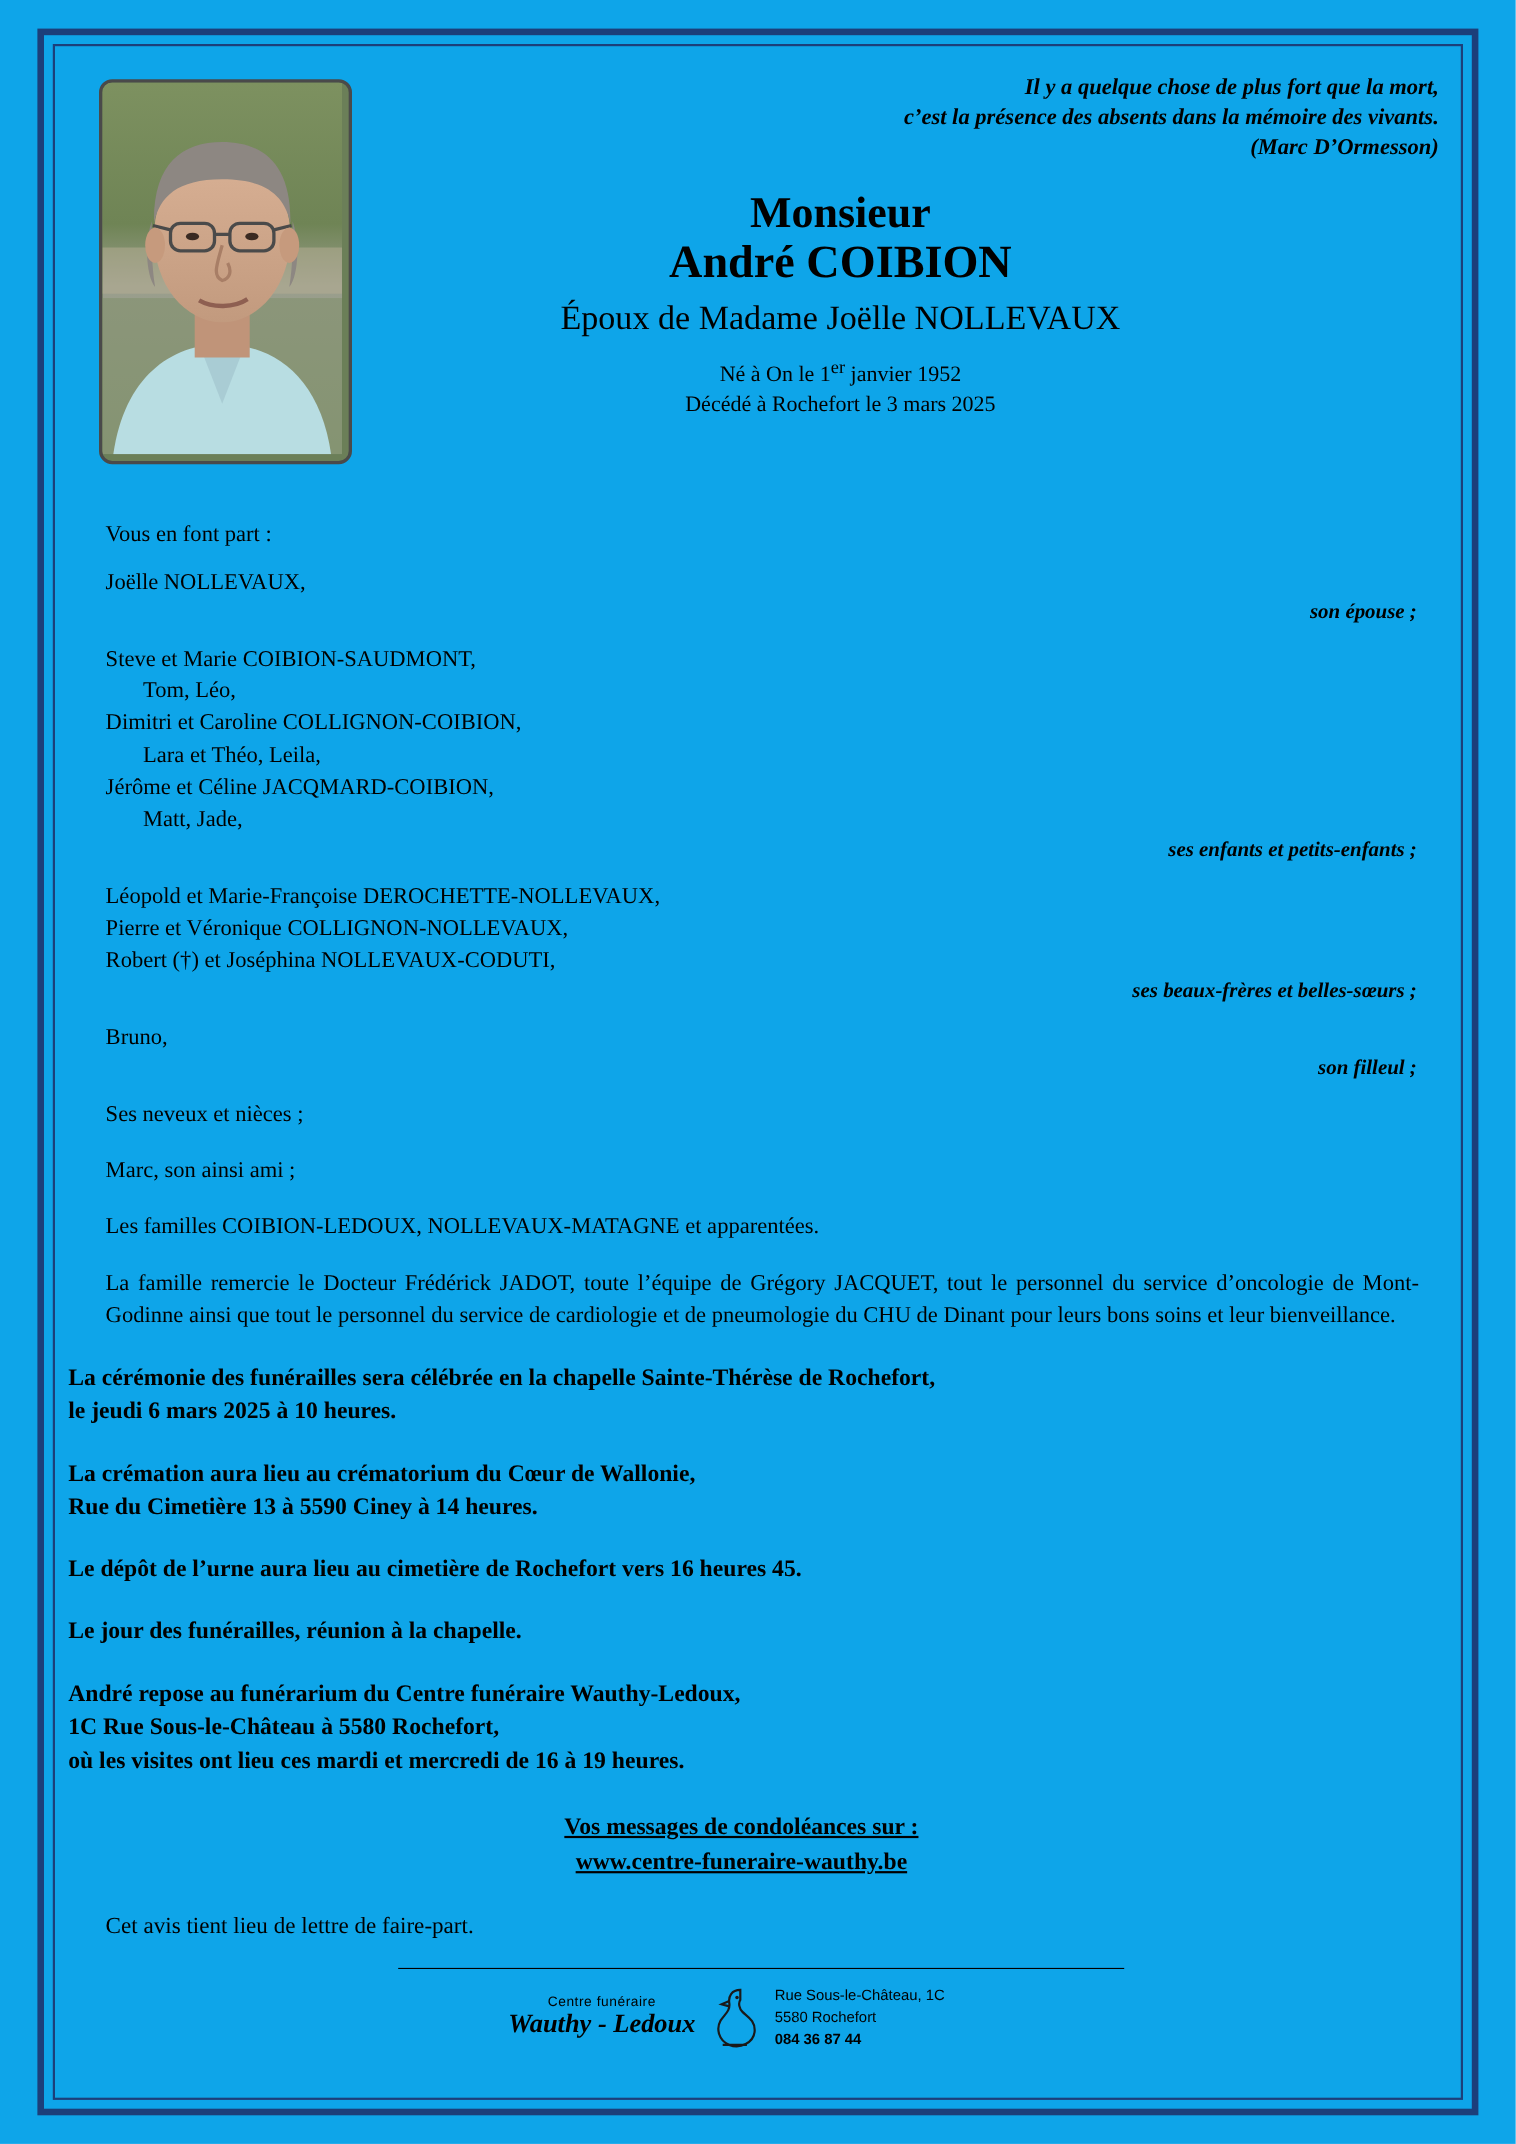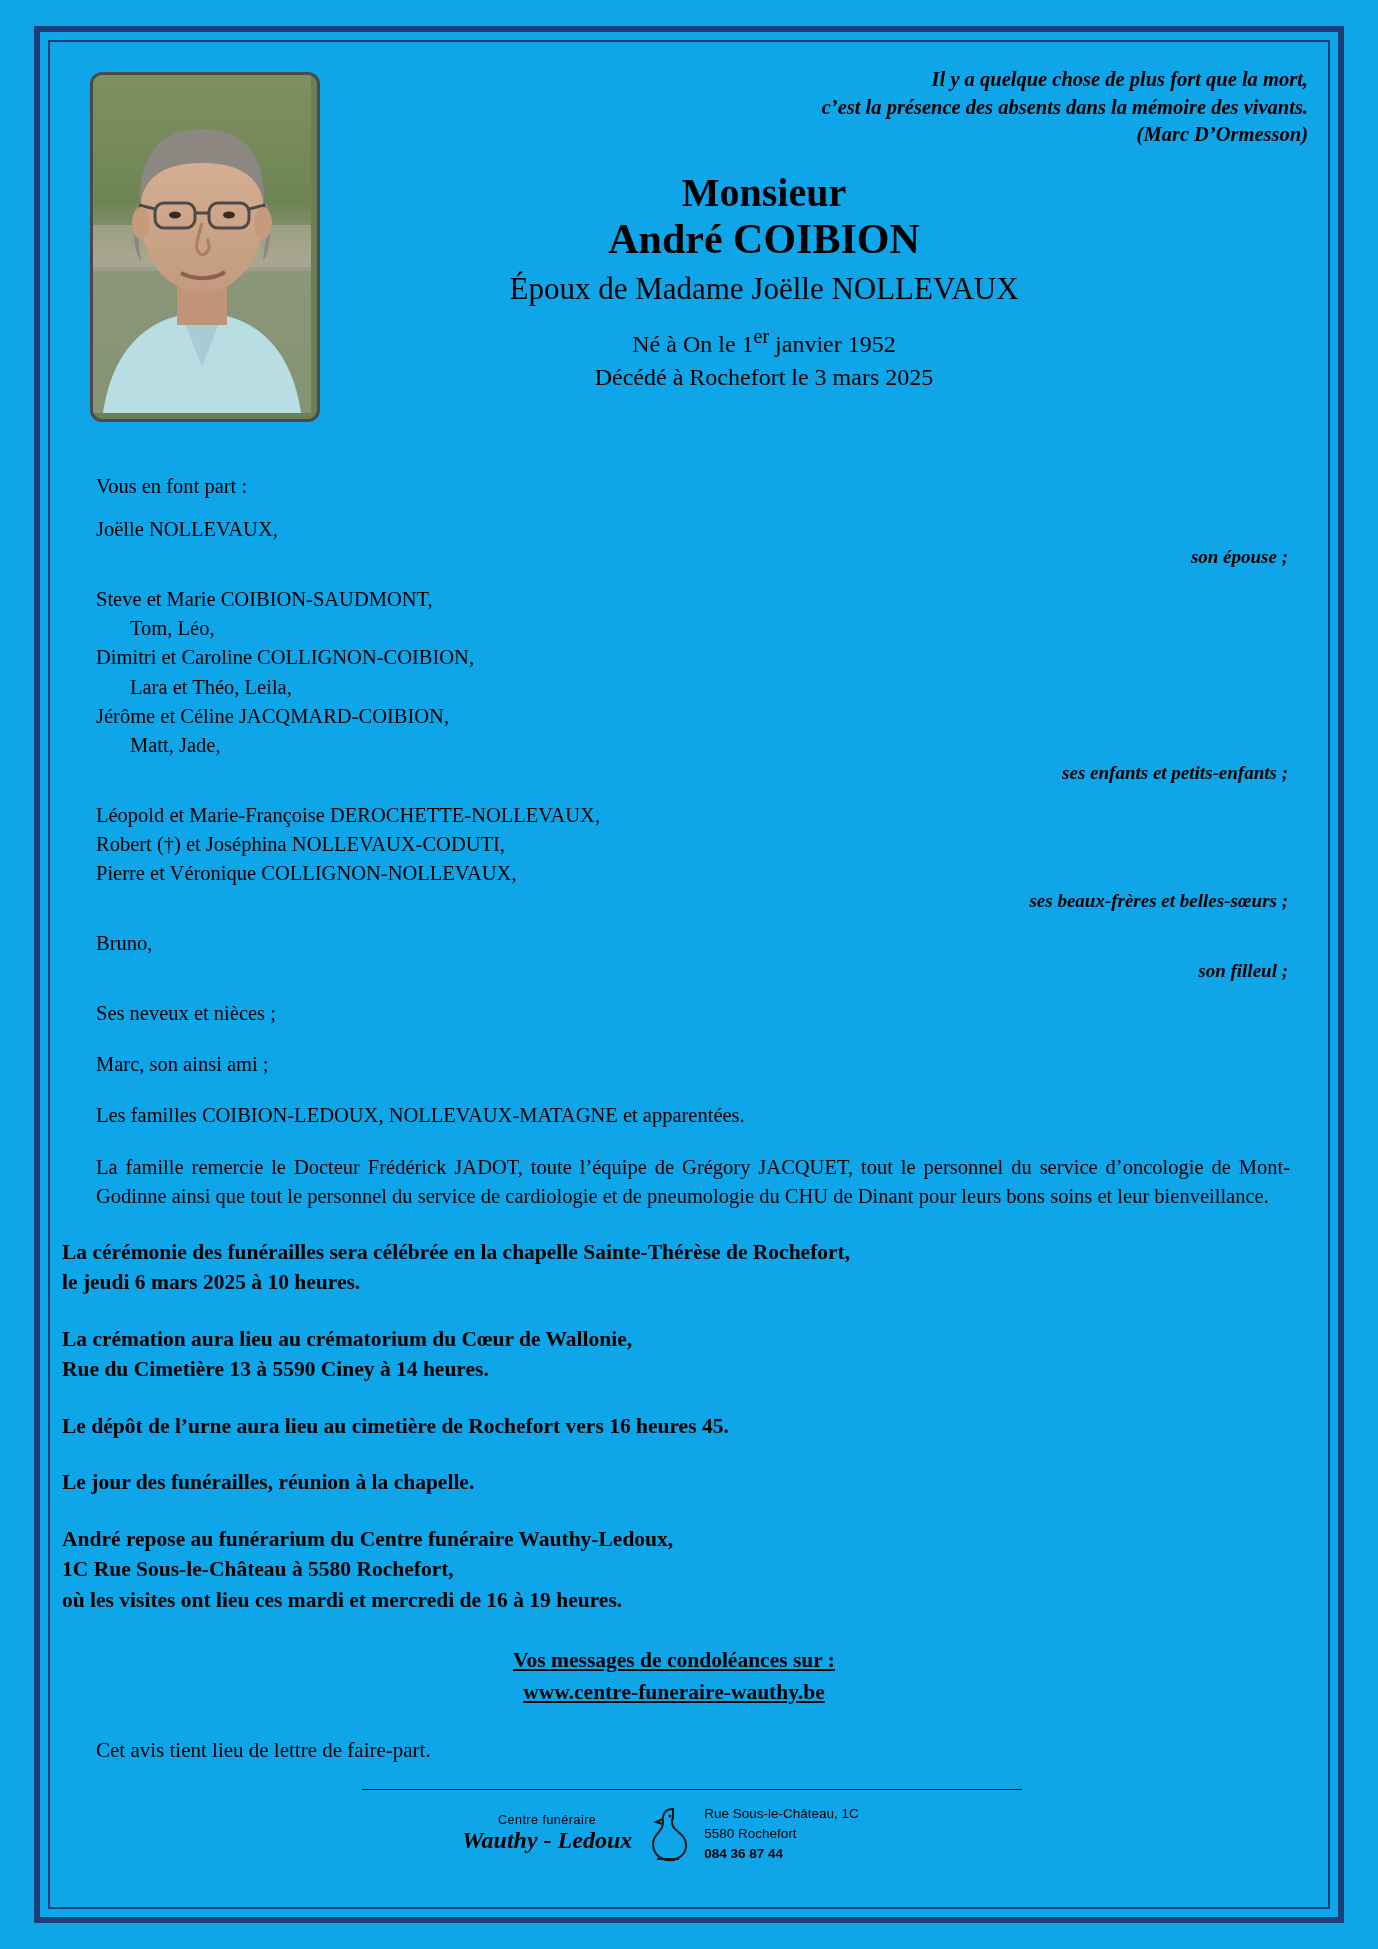--- a/index.html
+++ b/index.html
@@ -92,21 +92,21 @@
     font-size: 42px;
     font-weight: bold;
     line-height: 1.12;
   }
   .spouse {
     font-size: 31px;
     line-height: 1.3;
     margin-top: 6px;
   }
   .birth, .death {
-    font-size: 24px;
+    font-size: 20px;
     line-height: 1.35;
   }
   .birth { margin-top: 14px; }
 
   
   .body-text {
     font-size: 20.5px;
     line-height: 1.42;
     padding-left: 34px;
     padding-right: 16px;
@@ -290,22 +290,22 @@
         <div class="line">Dimitri et Caroline COLLIGNON-COIBION,</div>
         <div class="line indent">Lara et Théo, Leila,</div>
         <div class="line">Jérôme et Céline JACQMARD-COIBION,</div>
         <div class="line indent">Matt, Jade,</div>
         <div class="role">ses enfants et petits-enfants ;</div>
       </div>
       <div class="gap-s"></div>
 
       <div>
         <div class="line">Léopold et Marie-Françoise DEROCHETTE-NOLLEVAUX,</div>
+        <div class="line">Pierre et Véronique COLLIGNON-NOLLEVAUX,</div>
         <div class="line">Robert (†) et Joséphina NOLLEVAUX-CODUTI,</div>
-        <div class="line">Pierre et Véronique COLLIGNON-NOLLEVAUX,</div>
         <div class="role">ses beaux-frères et belles-sœurs ;</div>
       </div>
       <div class="gap-s"></div>
 
       <div>
         <div class="line">Bruno,</div>
         <div class="role">son filleul ;</div>
       </div>
       <div class="gap-s"></div>
 

